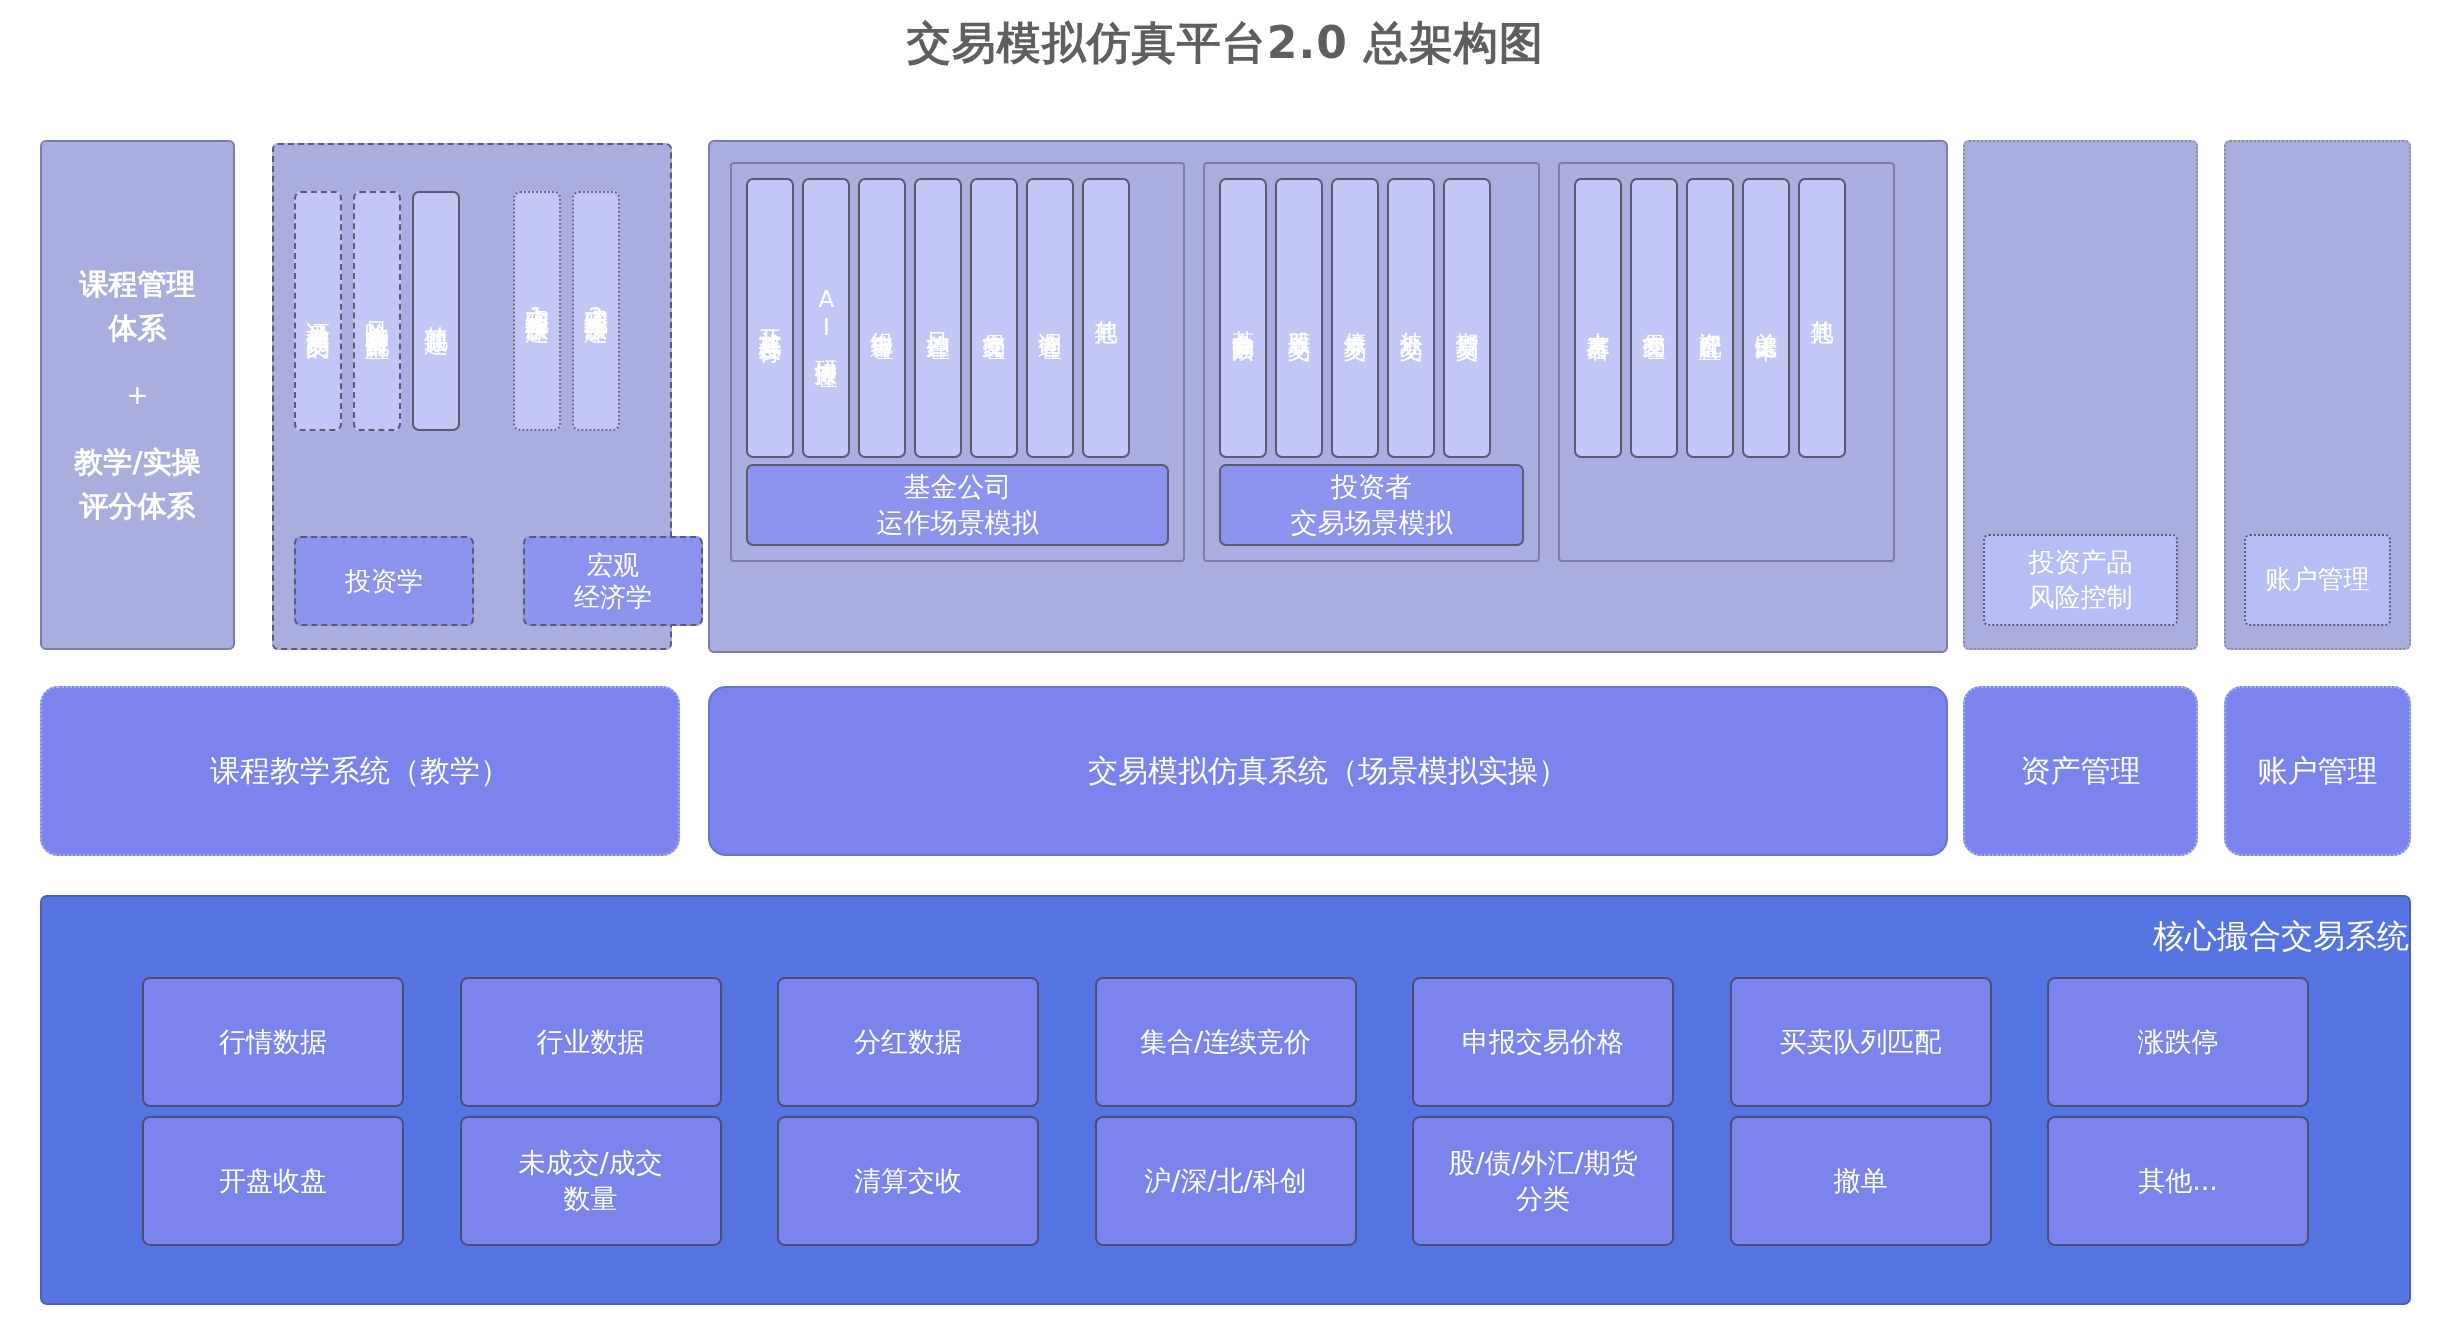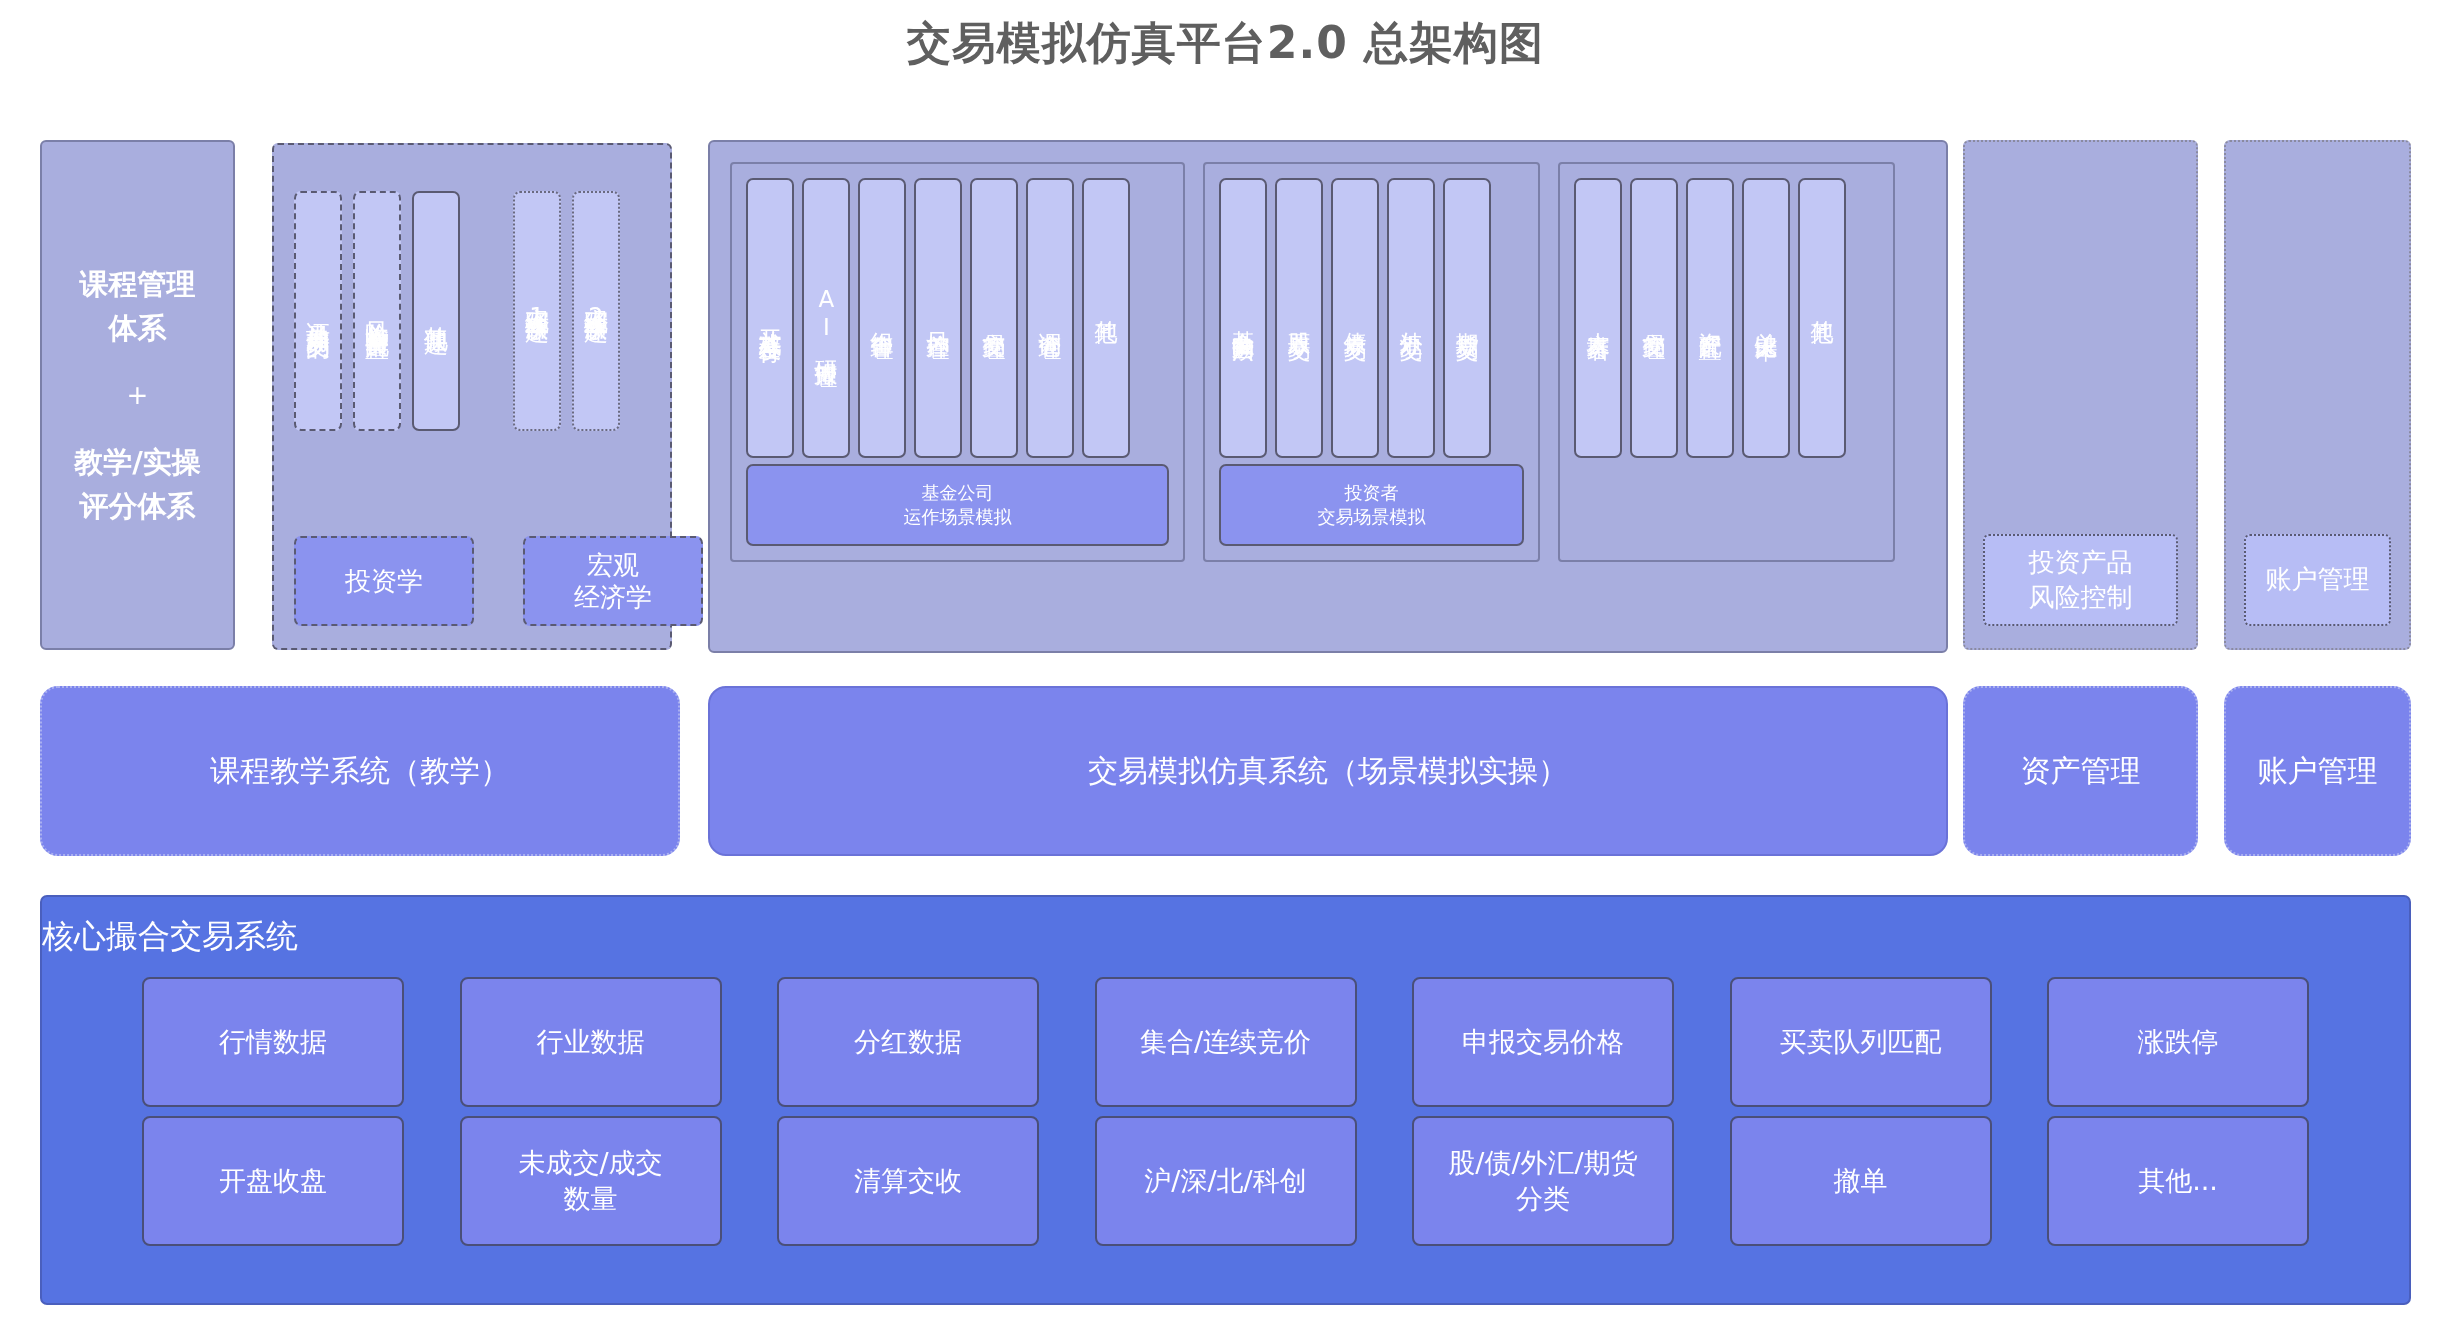--- a/index.html
+++ b/index.html
@@ -60,21 +60,21 @@
   .subpanel{
     position:absolute;box-sizing:border-box;background:#a9aede;
     border:2px solid #7b7fa8;border-radius:4px;
   }
   .subpanel .chips{position:absolute;left:14px;top:14px;display:flex;gap:8px;}
   .subpanel .chips .vchip{width:48px;height:280px;font-size:23px;}
   .subpanel .caption{
     position:absolute;left:14px;right:14px;bottom:14px;height:82px;
     background:#8b93ef;border:2px solid #5a5a72;border-radius:7px;
     display:flex;align-items:center;justify-content:center;text-align:center;
-    font-size:18px;line-height:1.35;box-sizing:border-box;
+    font-size:27px;line-height:1.35;box-sizing:border-box;
   }
   #sp-fund{left:20px;top:20px;width:455px;height:400px;}
   #sp-inv{left:493px;top:20px;width:337px;height:400px;}
   #sp-race{left:848px;top:20px;width:337px;height:400px;}
 
   
   #col-risk{left:1963px;top:140px;width:235px;height:510px;}
   #col-acct{left:2224px;top:140px;width:187px;height:510px;}
   .colcard{
     position:absolute;left:18px;right:18px;bottom:22px;height:92px;
@@ -96,21 +96,21 @@
   #bar-asset{left:1963px;top:686px;width:235px;height:170px;}
   #bar-account{left:2224px;top:686px;width:187px;height:170px;}
 
   
   #core{
     position:absolute;left:40px;top:895px;width:2371px;height:410px;
     box-sizing:border-box;background:#5673e2;border:2px solid #4a5fbd;
     border-radius:7px;
   }
   #core .core-title{
-    position:absolute;left:0;right:0;top:18px;text-align:left;
+    position:absolute;left:0;right:0;top:18px;text-align:right;
     font-size:32px;color:#ffffff;
   }
   .corerow{position:absolute;left:100px;right:100px;display:flex;
     justify-content:space-between;}
   #corerow1{top:80px;}
   #corerow2{top:219px;}
   .corerow .card{
     width:262px;height:130px;background:#7b84ed;border:2px solid #4a4f78;
     border-radius:8px;font-size:27px;line-height:1.35;
   }

